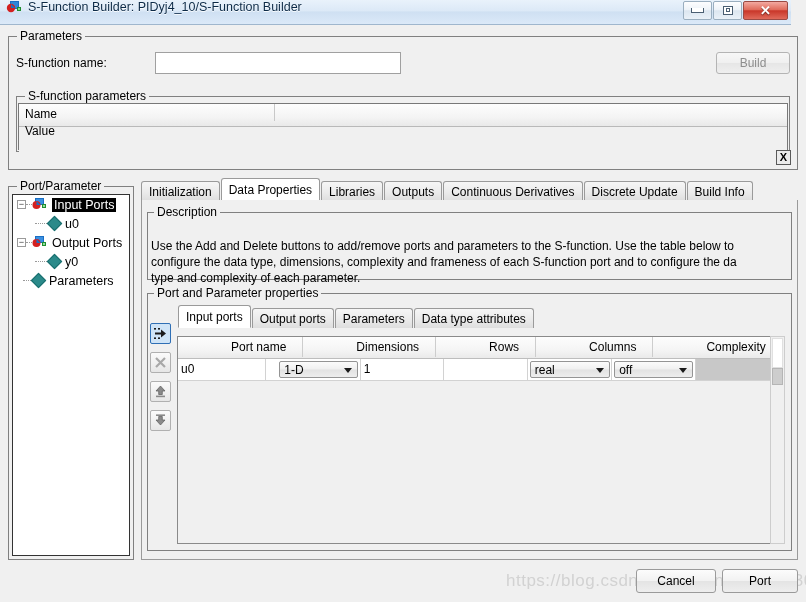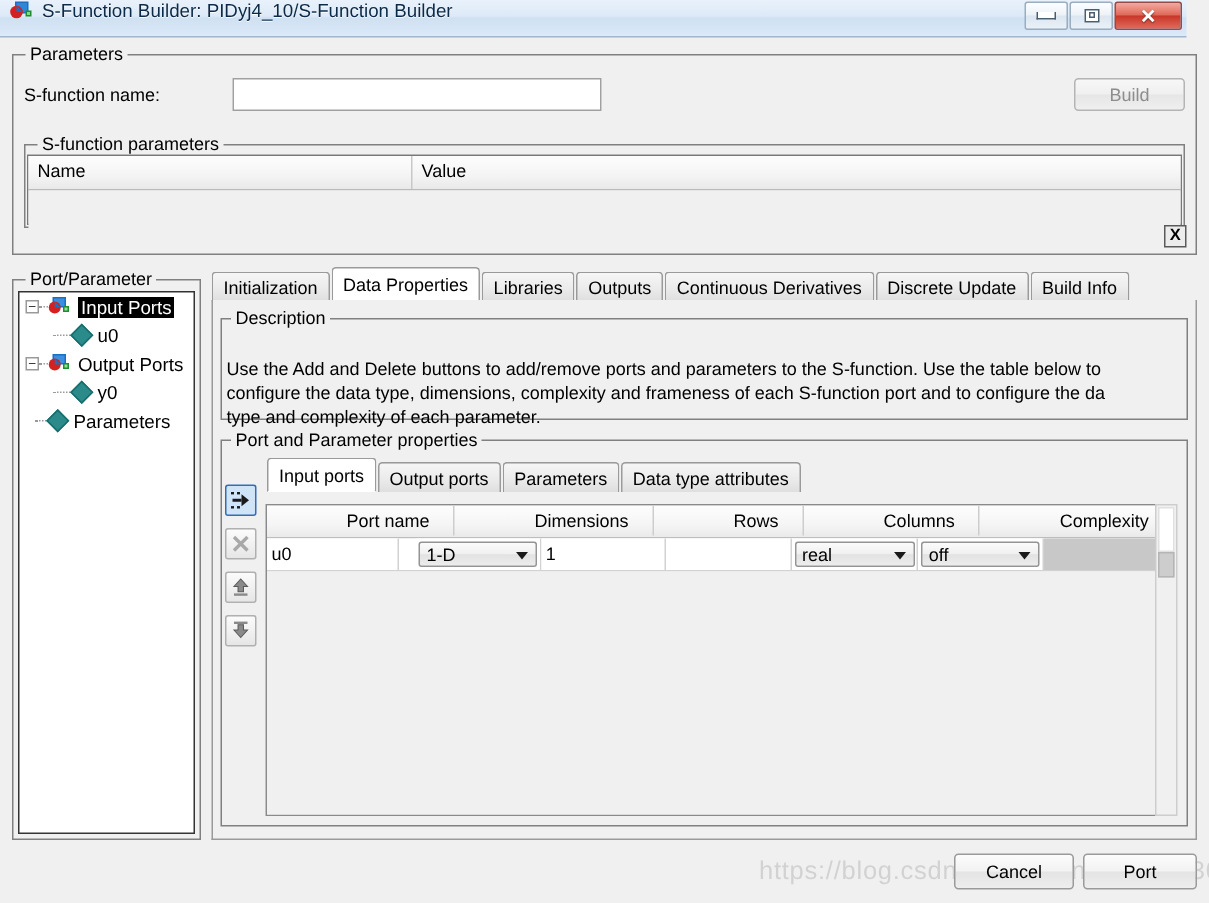--- a/index.html
+++ b/index.html
@@ -69,21 +69,21 @@
     font-family:"Liberation Sans",sans-serif;font-size:12px;color:#8d8d8d;
     display:flex;align-items:center;justify-content:center;
   }
   .btn.enabled{border-color:#9a9a9a;color:#000;
     background:linear-gradient(to bottom,#fcfcfc 0%,#f2f2f2 48%,#e4e4e4 52%,#eeeeee 100%);}
 
   
   .ptable{position:absolute;background:#fff;border:1px solid #787878;box-sizing:border-box;}
   .pthead{display:flex;height:22px;
     background:linear-gradient(to bottom,#fdfdfd 0%,#f4f4f4 60%,#e9e9e9 100%);
-    border-bottom:1px solid #b9b9b9;}
+    border-bottom:1px solid #b9b9b9;flex-direction:column;}
   .pth{font-size:12px;padding:3px 0 0 6px;box-sizing:border-box;border-right:1px solid #c8c8c8;height:22px;}
   .ptbody{height:26px;background:#f0f0f0;}
 
   .xbtn{
     position:absolute;width:15px;height:15px;box-sizing:border-box;
     border:1px solid #5a5a5a;background:#ececec;
     display:flex;align-items:center;justify-content:center;
     font-size:11px;font-weight:bold;line-height:1;color:#000;
   }
 

